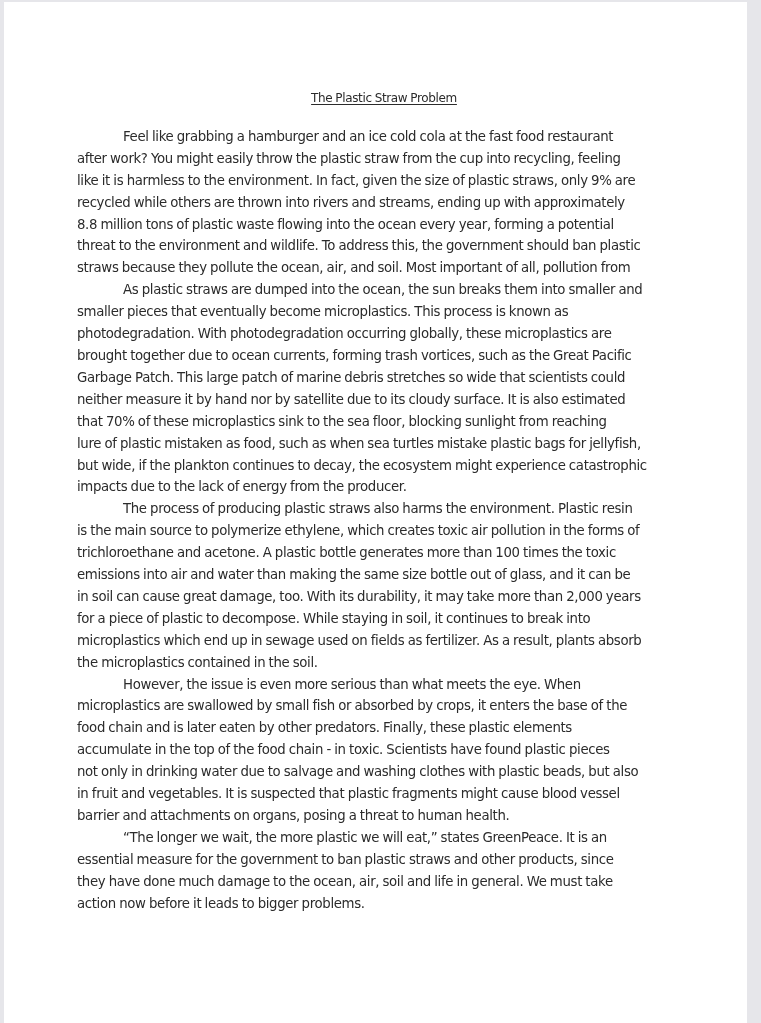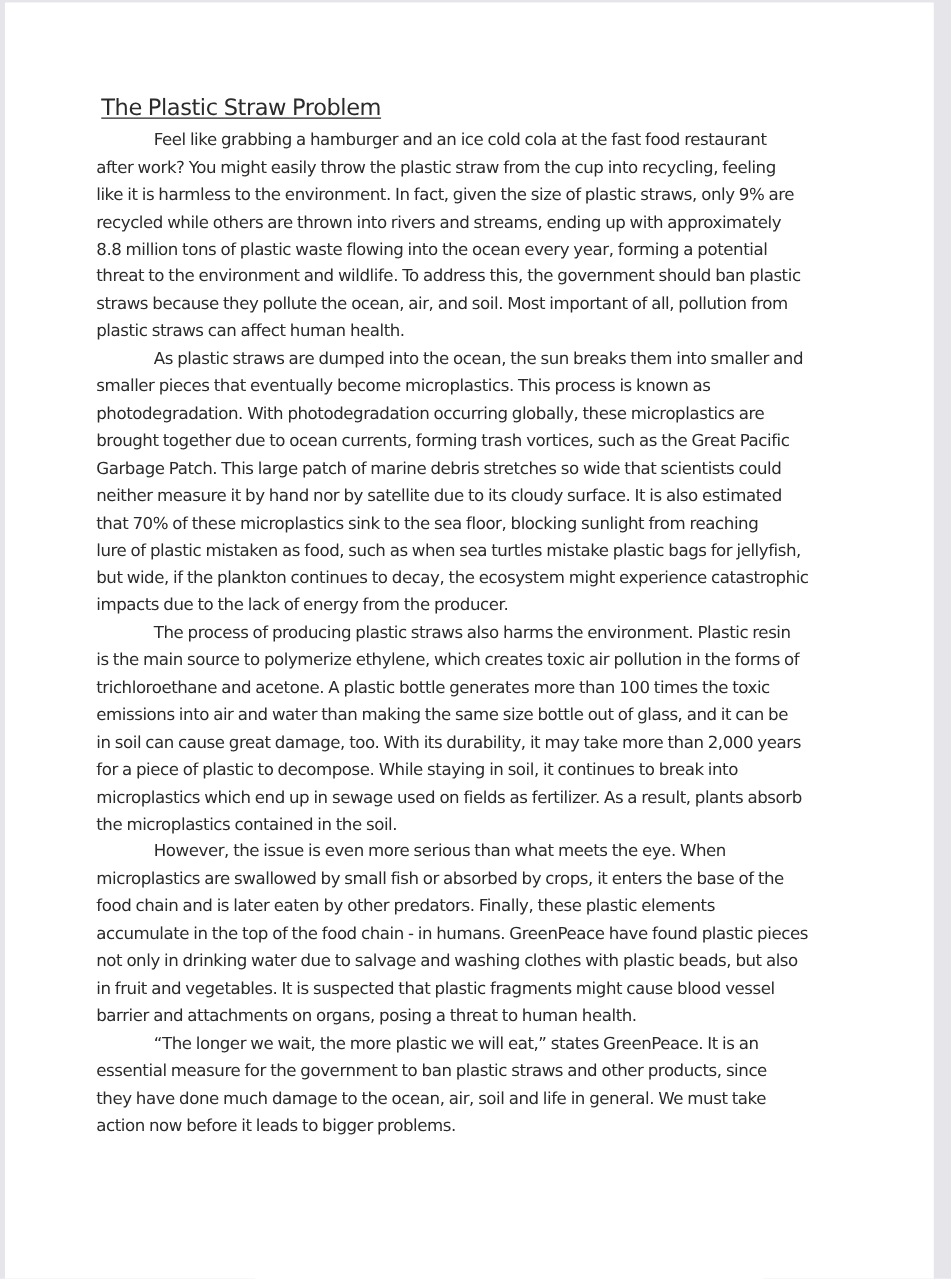--- a/index.html
+++ b/index.html
@@ -27,25 +27,26 @@
       top: 70px;
       width: 614px;
       font-family: "DejaVu Sans", sans-serif;
       font-size: 13.3px;
       line-height: 21.9px;
       color: #2b2b2b;
       letter-spacing: -0.35px;
       word-spacing: -0.5px;
     }
     .title {
+      text-align: center;
       text-decoration: underline;
       text-underline-offset: 2px;
-      margin: 4px;
+      margin: 16px;
       font-weight: normal;
-      font-size: 18px;
+      font-size: 12px;
       line-height: 21.9px;
     }
     .para {
       margin: 0;
       text-indent: 46px;
       white-space: normal;
     }
     .line {
       display: block;
       white-space: nowrap;
@@ -63,21 +64,20 @@
     <h1 class="title">The Plastic Straw Problem</h1>
     <div id="paragraphs">
         <div class="para" style="text-indent: 0px;">
           <span class="line first">Feel like grabbing a hamburger and an ice cold cola at the fast food restaurant</span>
           <span class="line">after work? You might easily throw the plastic straw from the cup into recycling, feeling</span>
           <span class="line">like it is harmless to the environment. In fact, given the size of plastic straws, only 9% are</span>
           <span class="line">recycled while others are thrown into rivers and streams, ending up with approximately</span>
           <span class="line">8.8 million tons of plastic waste flowing into the ocean every year, forming a potential</span>
           <span class="line">threat to the environment and wildlife. To address this, the government should ban plastic</span>
           <span class="line">straws because they pollute the ocean, air, and soil. Most important of all, pollution from</span>
-          <span class="line">plastic straws can affect human health.</span>
         </div>
         <div class="para" style="text-indent: 0px;">
           <span class="line first">As plastic straws are dumped into the ocean, the sun breaks them into smaller and</span>
           <span class="line">smaller pieces that eventually become microplastics. This process is known as</span>
           <span class="line">photodegradation. With photodegradation occurring globally, these microplastics are</span>
           <span class="line">brought together due to ocean currents, forming trash vortices, such as the Great Pacific</span>
           <span class="line">Garbage Patch. This large patch of marine debris stretches so wide that scientists could</span>
           <span class="line">neither measure it by hand nor by satellite due to its cloudy surface. It is also estimated</span>
           <span class="line">that 70% of these microplastics sink to the sea floor, blocking sunlight from reaching</span>
           <span class="line">lure of plastic mistaken as food, such as when sea turtles mistake plastic bags for jellyfish,</span>
@@ -91,21 +91,21 @@
           <span class="line">emissions into air and water than making the same size bottle out of glass, and it can be</span>
           <span class="line">in soil can cause great damage, too. With its durability, it may take more than 2,000 years</span>
           <span class="line">for a piece of plastic to decompose. While staying in soil, it continues to break into</span>
           <span class="line">microplastics which end up in sewage used on fields as fertilizer. As a result, plants absorb</span>
           <span class="line">the microplastics contained in the soil.</span>
         </div>
         <div class="para" style="text-indent: 0px;">
           <span class="line first">However, the issue is even more serious than what meets the eye. When</span>
           <span class="line">microplastics are swallowed by small fish or absorbed by crops, it enters the base of the</span>
           <span class="line">food chain and is later eaten by other predators. Finally, these plastic elements</span>
-          <span class="line">accumulate in the top of the food chain - in humans. GreenPeace have found plastic pieces</span>
+          <span class="line">accumulate in the top of the food chain - in toxic. Scientists have found plastic pieces</span>
           <span class="line">not only in drinking water due to salvage and washing clothes with plastic beads, but also</span>
           <span class="line">in fruit and vegetables. It is suspected that plastic fragments might cause blood vessel</span>
           <span class="line">barrier and attachments on organs, posing a threat to human health.</span>
         </div>
         <div class="para" style="text-indent: 0px;">
           <span class="line first">“The longer we wait, the more plastic we will eat,” states GreenPeace. It is an</span>
           <span class="line">essential measure for the government to ban plastic straws and other products, since</span>
           <span class="line">they have done much damage to the ocean, air, soil and life in general. We must take</span>
           <span class="line">action now before it leads to bigger problems.</span>
         </div>

